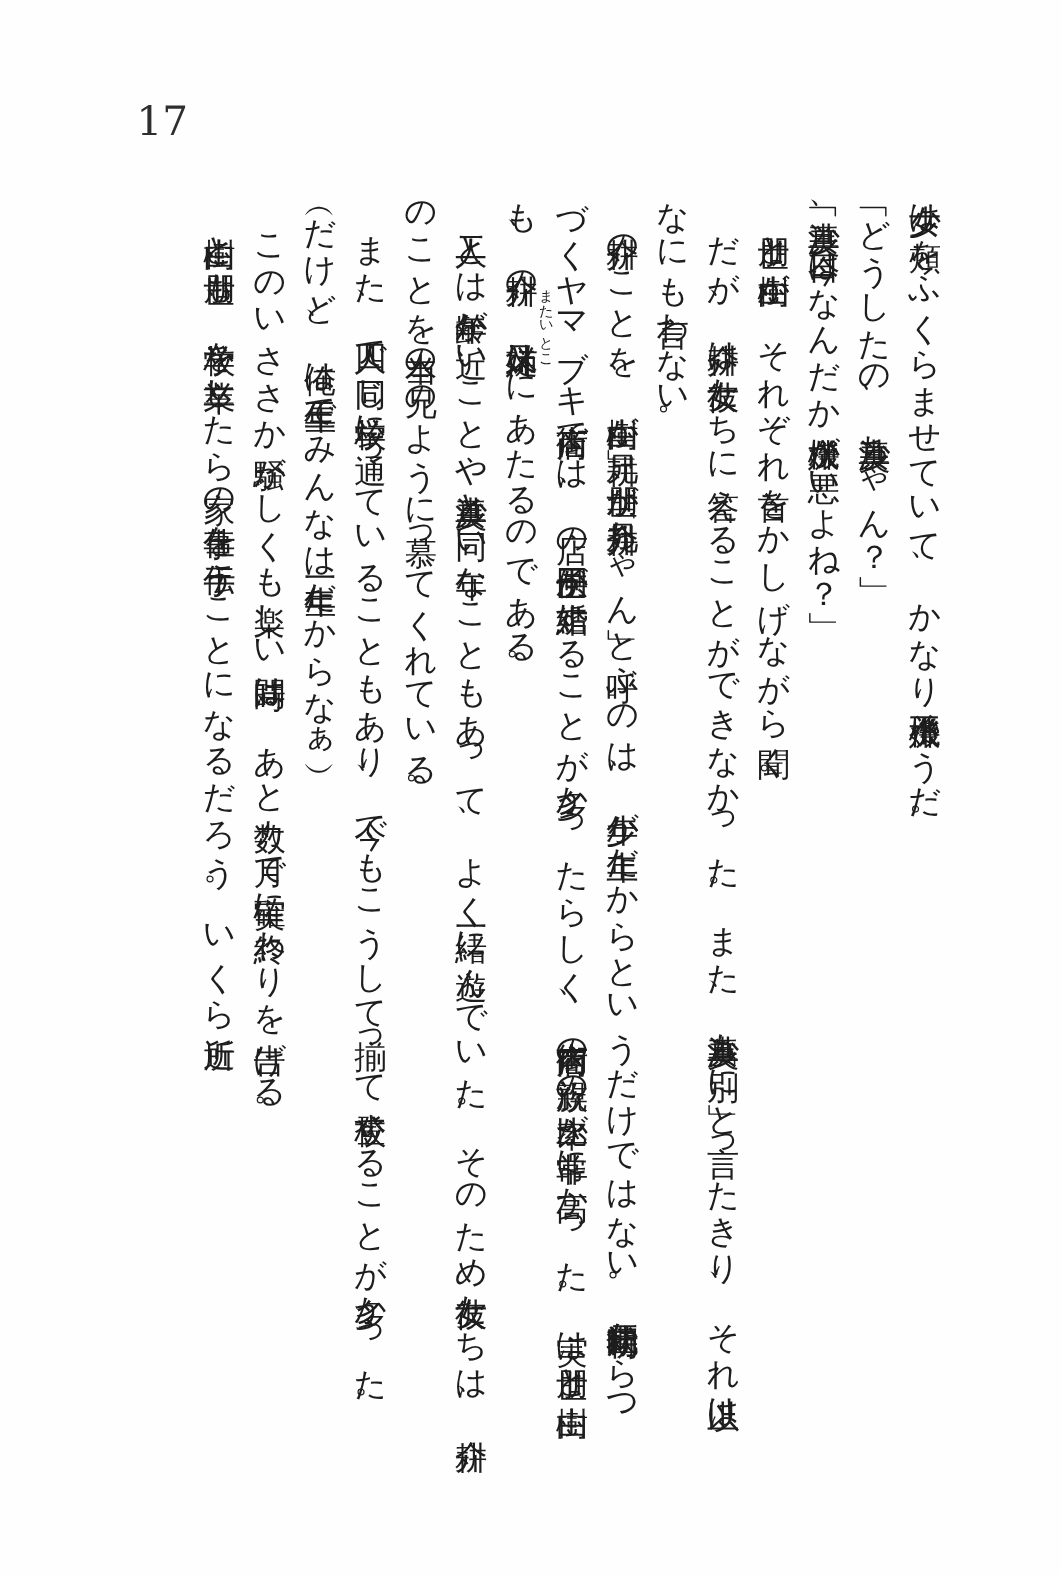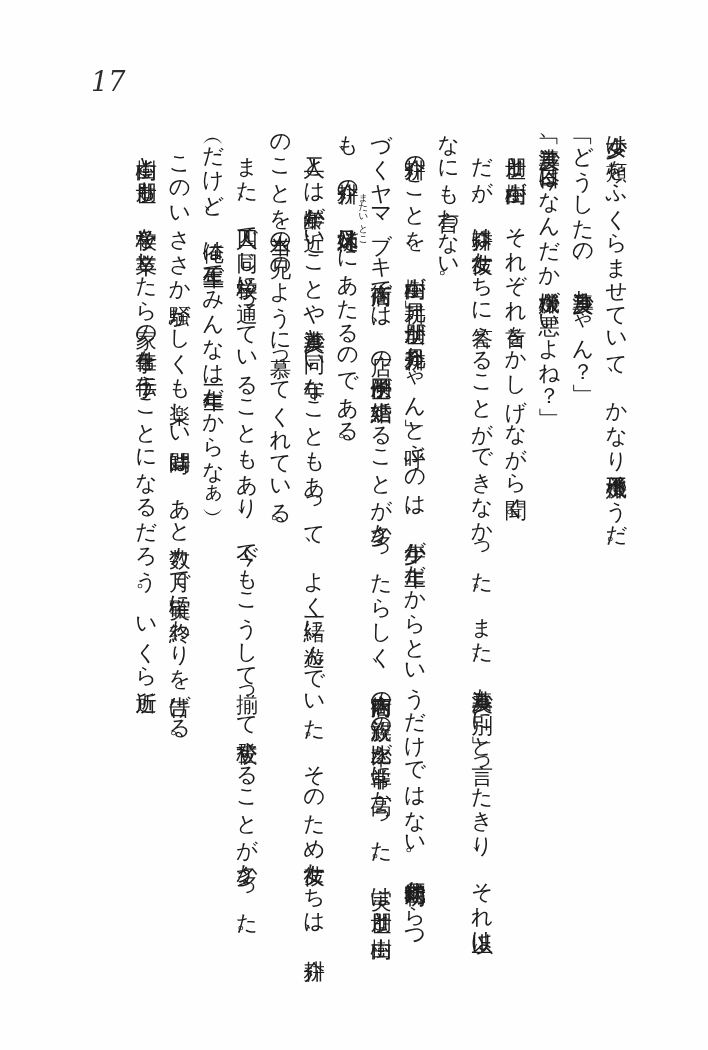--- a/index.html
+++ b/index.html
@@ -16,21 +16,20 @@
   .page {
     position: absolute;
     inset: 0;
     background: #fefefe;
   }
   .page-number {
     position: absolute;
     left: 91px;
     top: 68px;
     font-family: "DejaVu Serif", "Liberation Serif", serif;
-    font-style: italic;
     font-size: 27px;
     line-height: 1;
     color: #2e2e2e;
     text-align: right;
   }
   .text-body {
     position: absolute;
     top: 120px;
     right: 76px;
     height: 840px;

